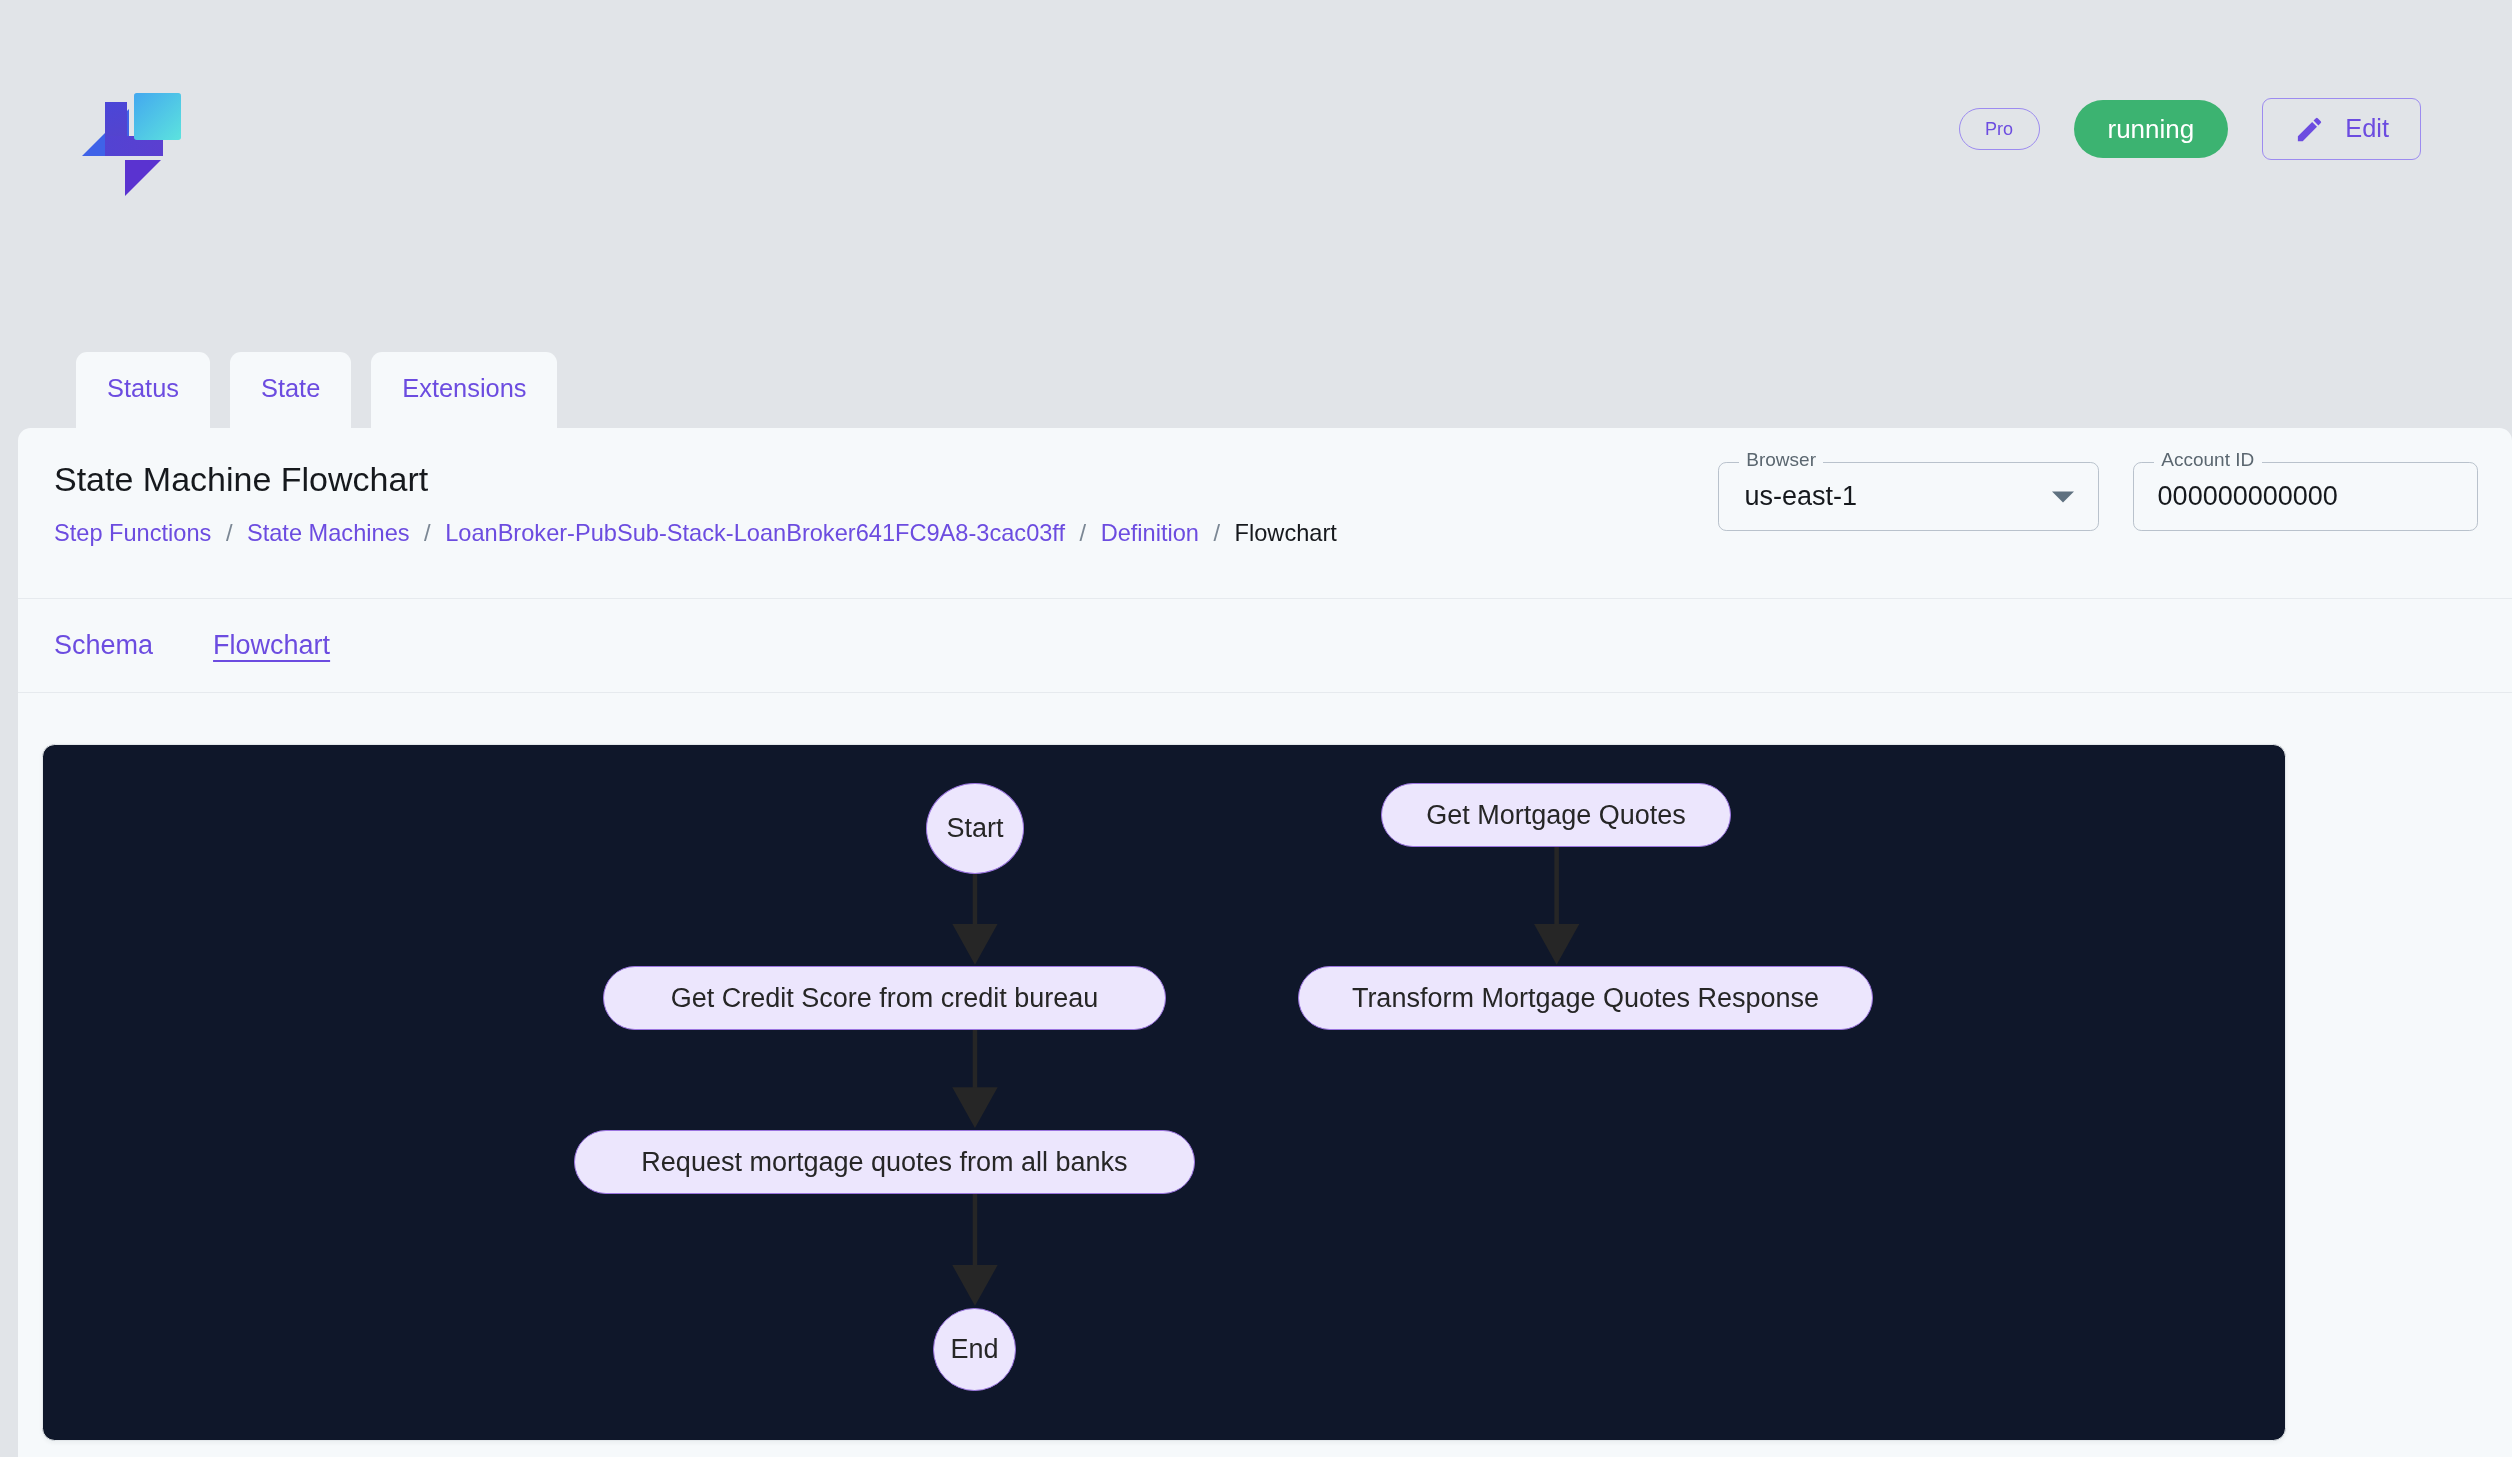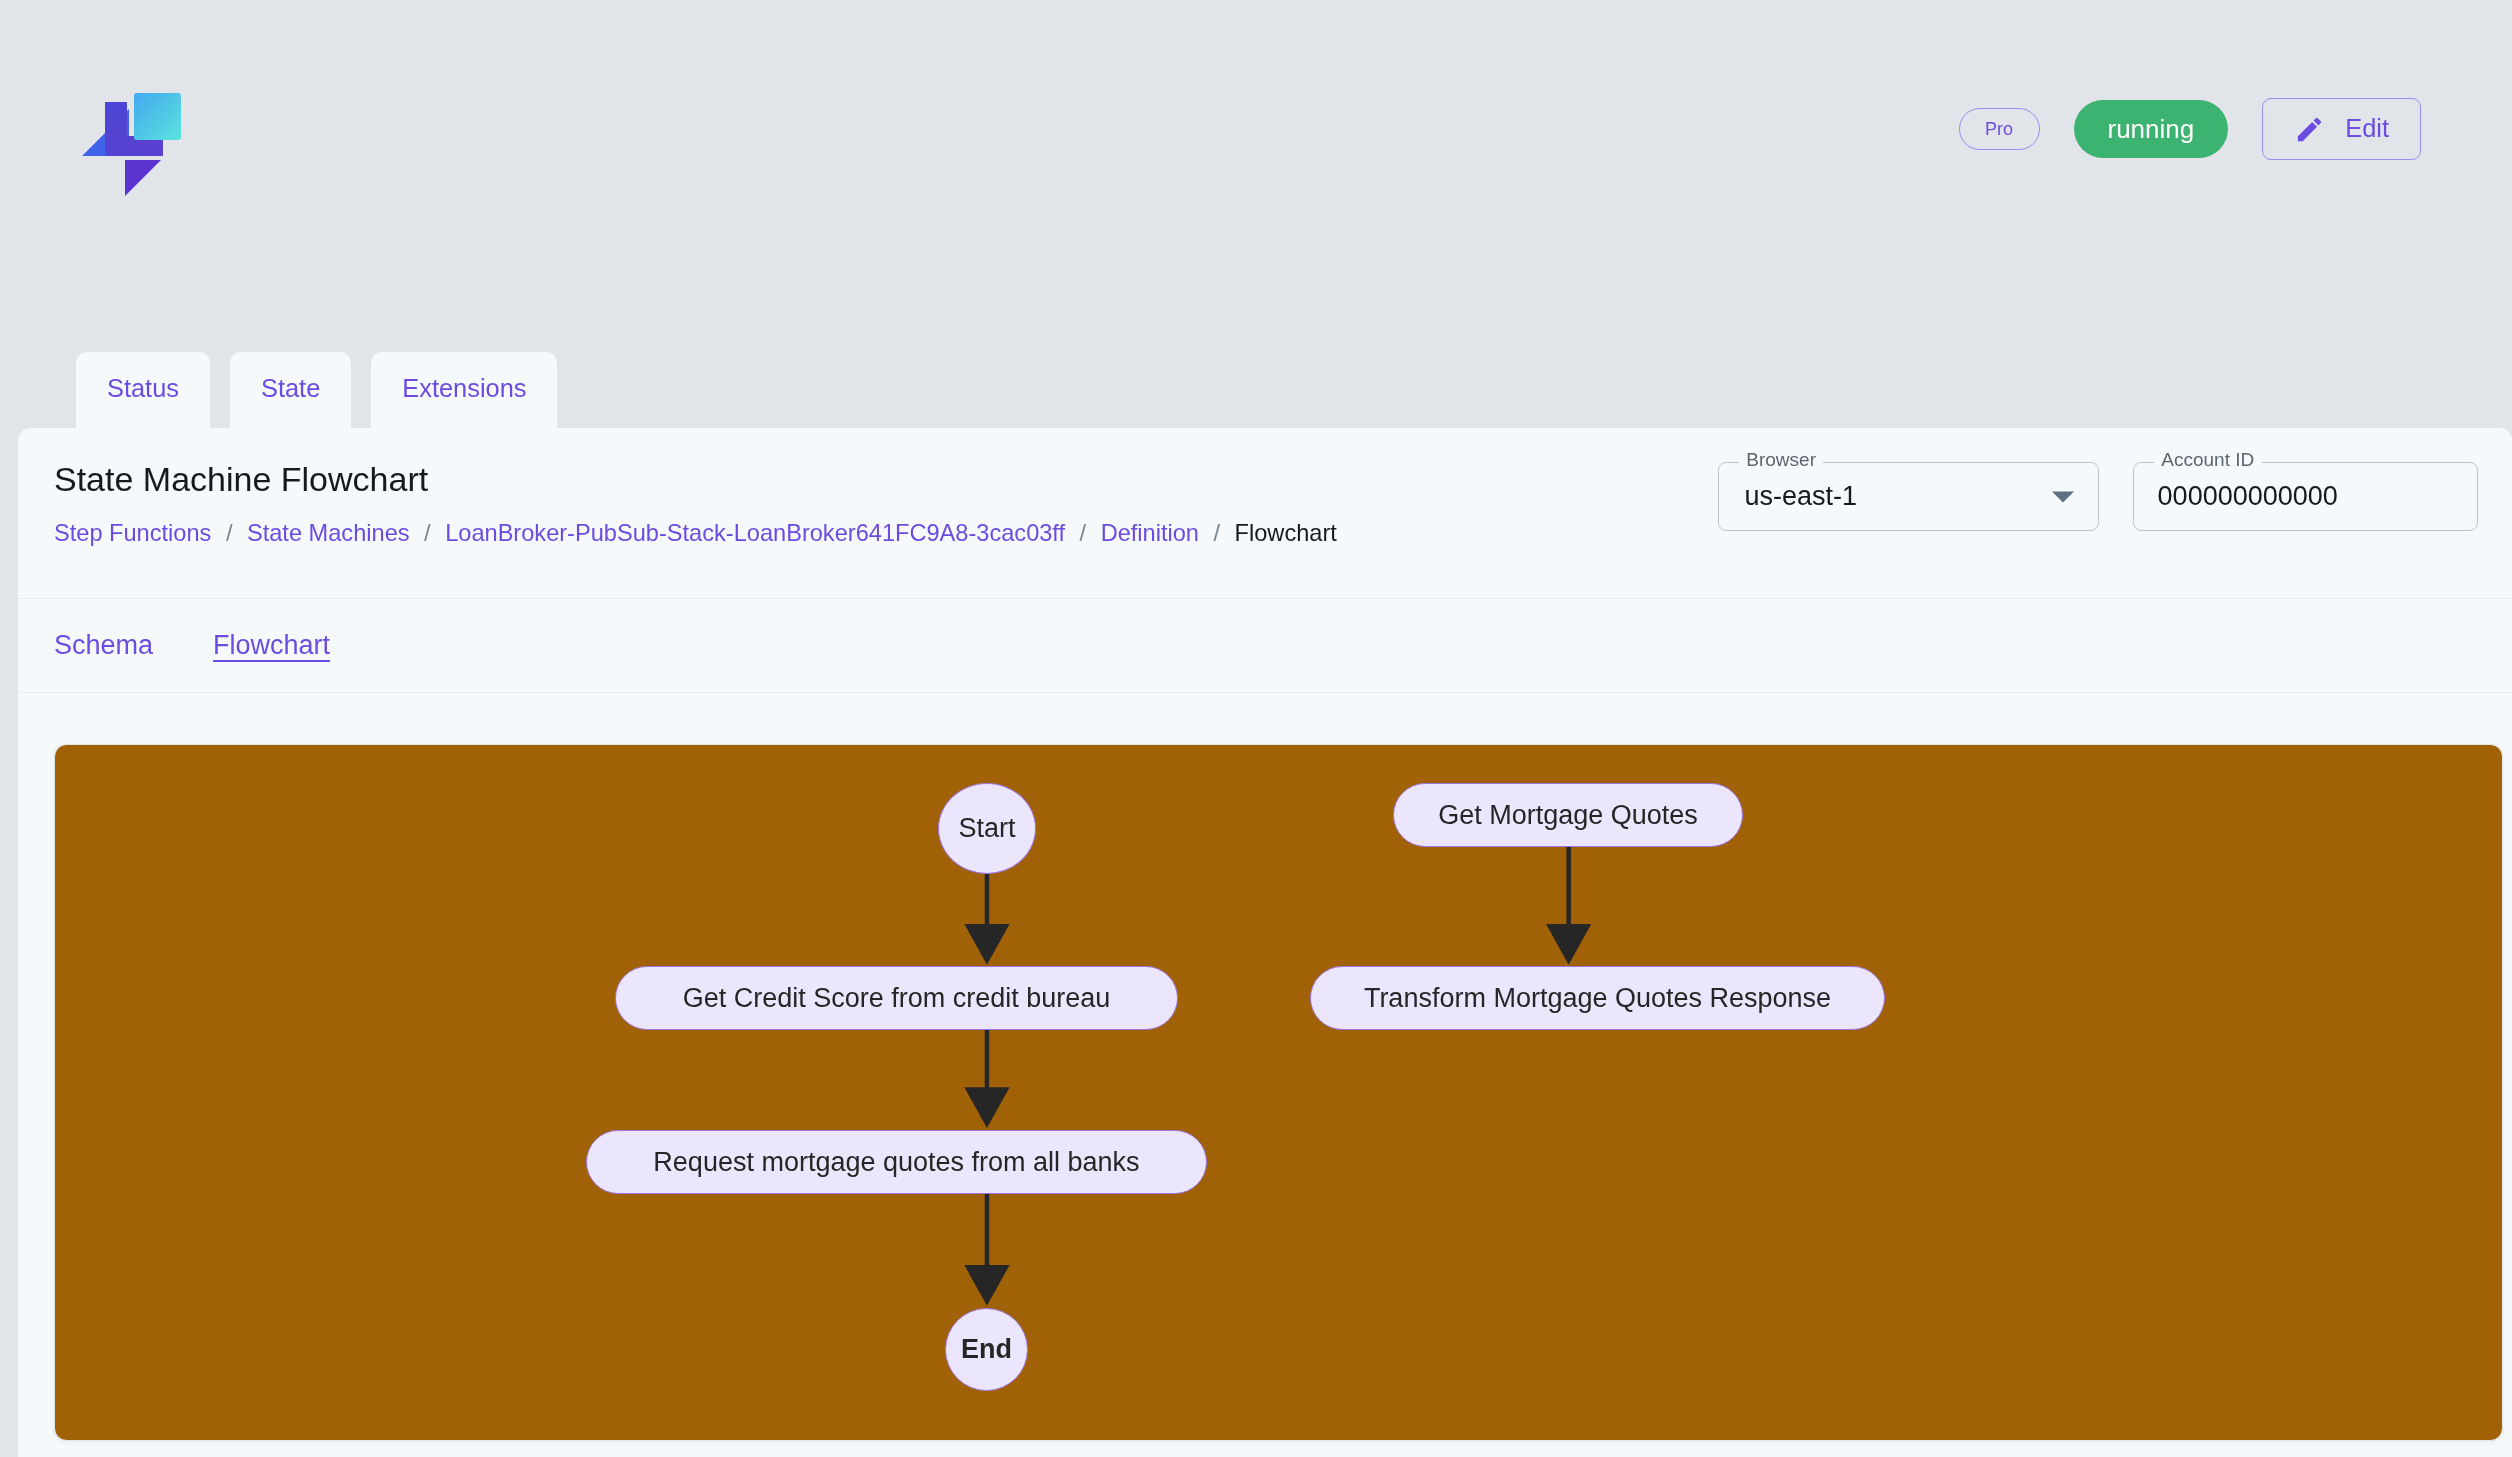--- a/index.html
+++ b/index.html
@@ -198,23 +198,23 @@
     gap: 60px;
   }
   .subtab {
     font-size: 27px; color: #6c4ce0; line-height: 1;
   }
   .subtab.active { text-decoration: underline; text-underline-offset: 6.4px; }
 
   
   .chart-card {
     position: absolute;
-    left: 36px; top: 316px;
-    width: 2449px; height: 697px;
-    background: #a16207;
+    left: 24px; top: 316px;
+    width: 2244px; height: 697px;
+    background: #0f172a;
     border: 1.4px solid #e3e7ea;
     border-radius: 12.7px;
     box-shadow: 0 1.8px 4.5px rgba(20,30,45,0.05);
     overflow: hidden;
   }
   .flow-svg { position: absolute; left: 0; top: 0; }
 
   .node-box {
     position: absolute;
     background: #ece6fd;
@@ -321,21 +321,21 @@
 
       <line x1="1668" y1="112" x2="1668" y2="232" stroke="#262626" stroke-width="5" marker-end="url(#arrow)"></line>
     </svg>
 
     <div class="node-term" style="left:883px; top:38px; width:98px; height:91px;">Start</div>
 
     <div class="node-box" style="left:531px; top:385px; width:621px; height:64px;">Request mortgage quotes from all banks</div>
 
     <div class="node-box" style="left:560px; top:221px; width:563px; height:64px;">Get Credit Score from credit bureau</div>
 
-    <div class="node-term" style="left:890px; top:563px; width:83px; height:83px;font-weight:bold;">End</div>
+    <div class="node-term" style="left:890px; top:563px; width:83px; height:83px;">End</div>
 
     <div class="node-box" style="left:1338px; top:38px; width:350px; height:64px;">Get Mortgage Quotes</div>
 
     <div class="node-box" style="left:1255px; top:221px; width:575px; height:64px;">Transform Mortgage Quotes Response</div>
 
   </div>
 </div>
 
 
 </body></html>

